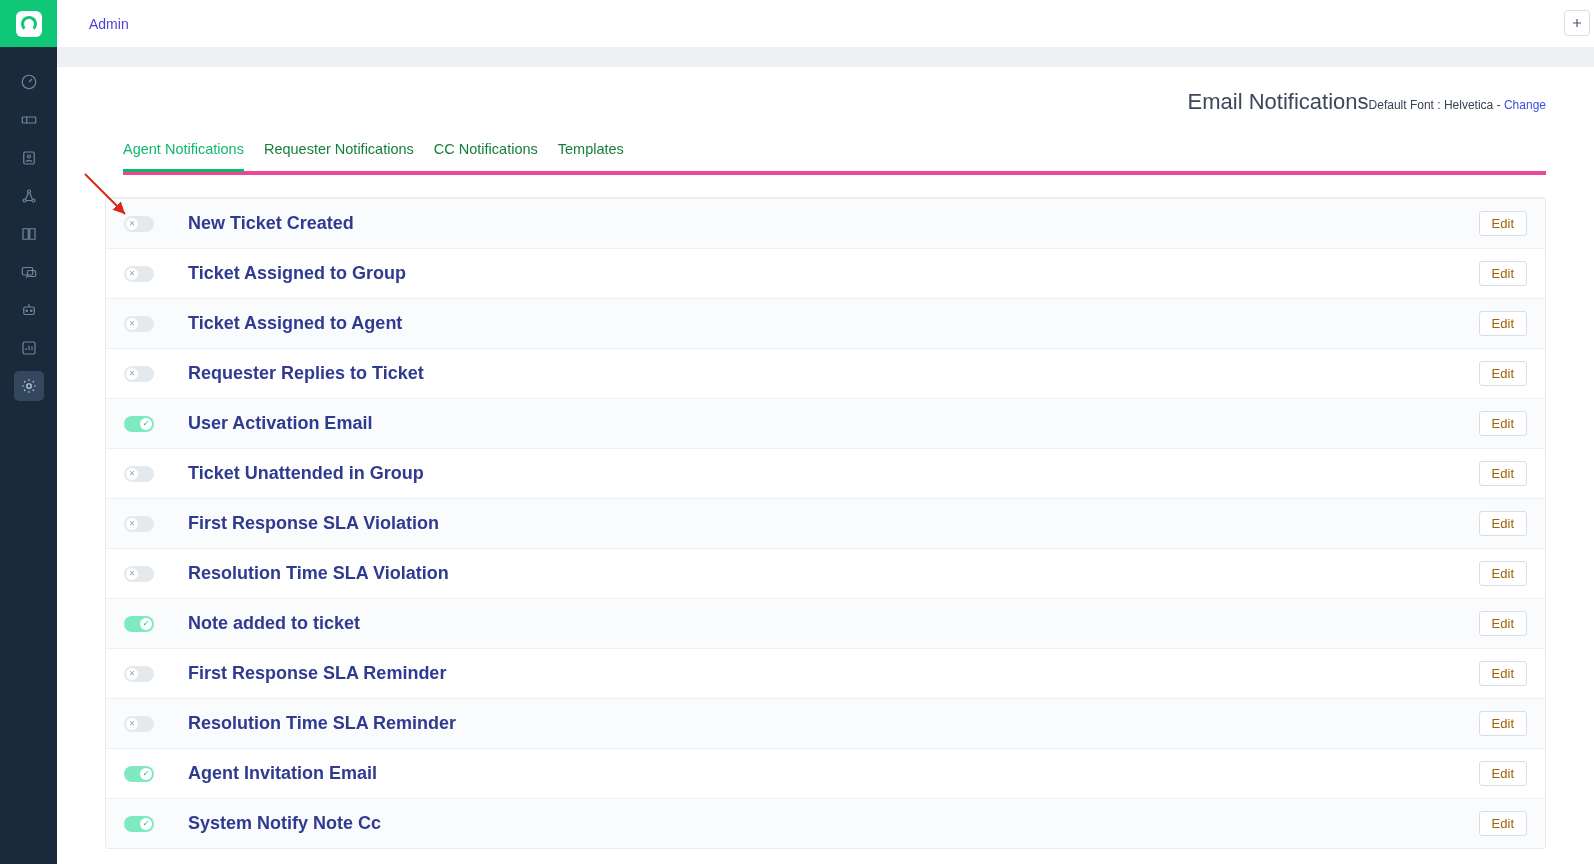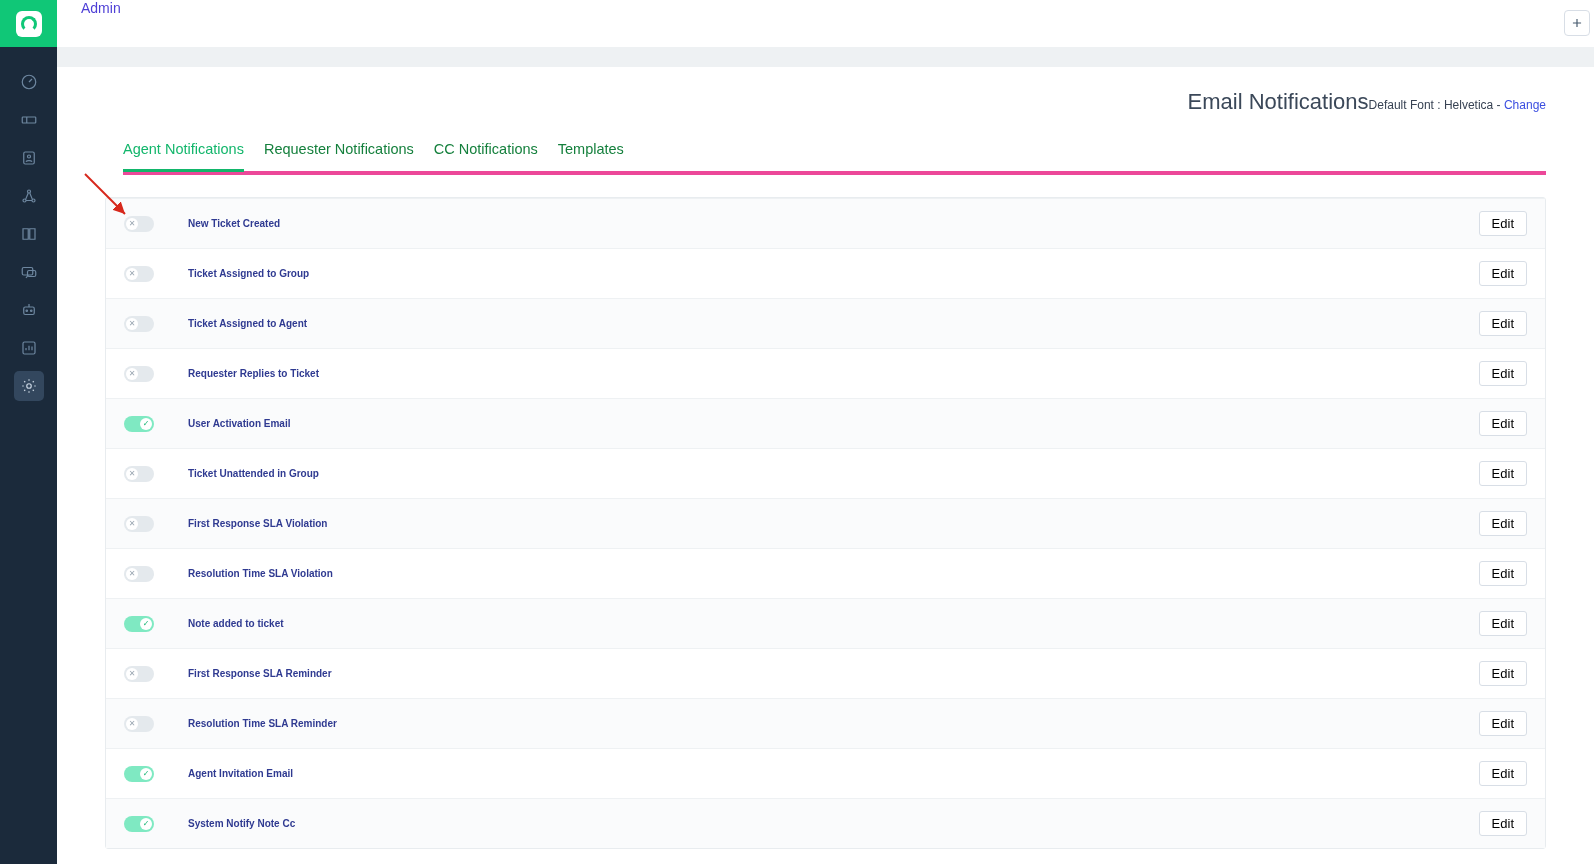--- a/index.html
+++ b/index.html
@@ -44,22 +44,22 @@
   }
   .side-item.active { background: #33475e; color: #c8d4e1; }
   .side-item svg { width: 18px; height: 18px; stroke: currentColor; fill: none; stroke-width: 1.6; }
 
   
   .main { flex: 1; display: flex; flex-direction: column; min-width: 0; }
   .topbar {
     height: 47px;
     background: #fff;
     display: flex;
-    align-items: flex-start;
-    padding: 0 24px;
+    align-items: center;
+    padding: 0 32px;
     position: relative;
   }
   .breadcrumb { color: #4e3fd6; font-size: 14px; }
   .topbar .right-icon {
     position: absolute;
     right: 4px; top: 10px;
     width: 26px; height: 26px;
     border: 1px solid #d8dee6;
     border-radius: 4px;
     display: flex; align-items: center; justify-content: center;
@@ -117,29 +117,29 @@
   }
   .toggle .dot::after {
     content: "✕";
     font-size: 8px;
     color: #9aa6b2;
     line-height: 1;
   }
   .toggle.on { background: #7fe9c2; }
   .toggle.on .dot { left: auto; right: 2px; }
   .toggle.on .dot::after { content: "✓"; color: #19b676; }
-  .label { margin-left: 34px; color: #2f3a91; font-weight: 600; font-size: 10px; cursor: pointer; }
+  .label { margin-left: 34px; color: #2f3a91; font-weight: 600; font-size: 18px; cursor: pointer; }
   .spacer { flex: 1; }
   .edit-btn {
     border: 1px solid #d8dee6;
     background: #fff;
     padding: 4px 12px;
     font-size: 13px;
     border-radius: 3px;
-    color: #000000;
+    color: #a16207;
     cursor: pointer;
   }
 
   
   .arrow-svg {
     position: absolute;
     left: -27px; top: -30px;
     width: 56px; height: 56px;
     pointer-events: none;
   }

